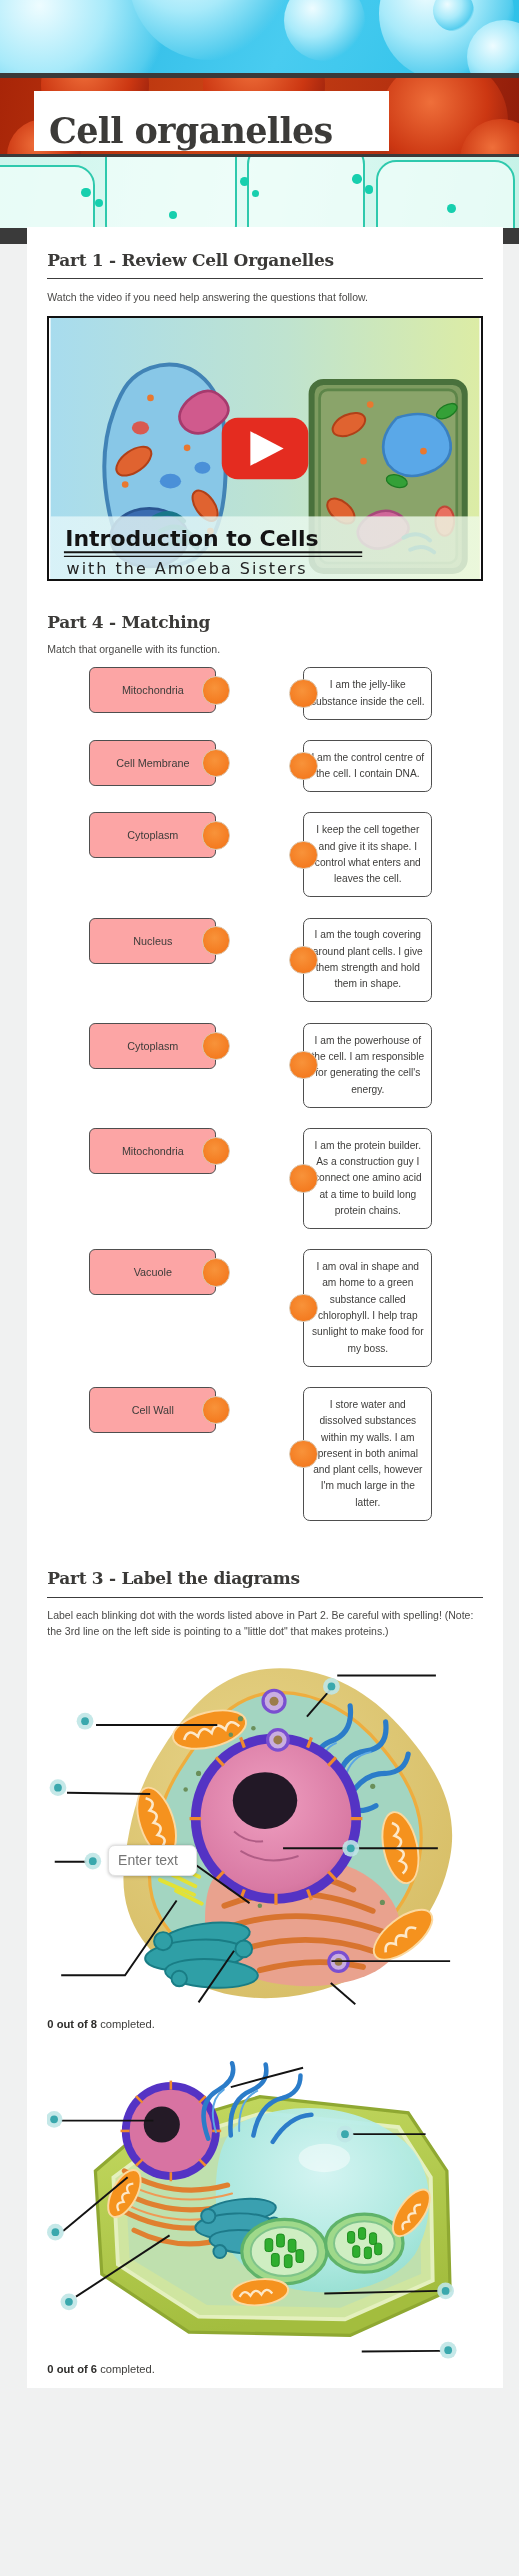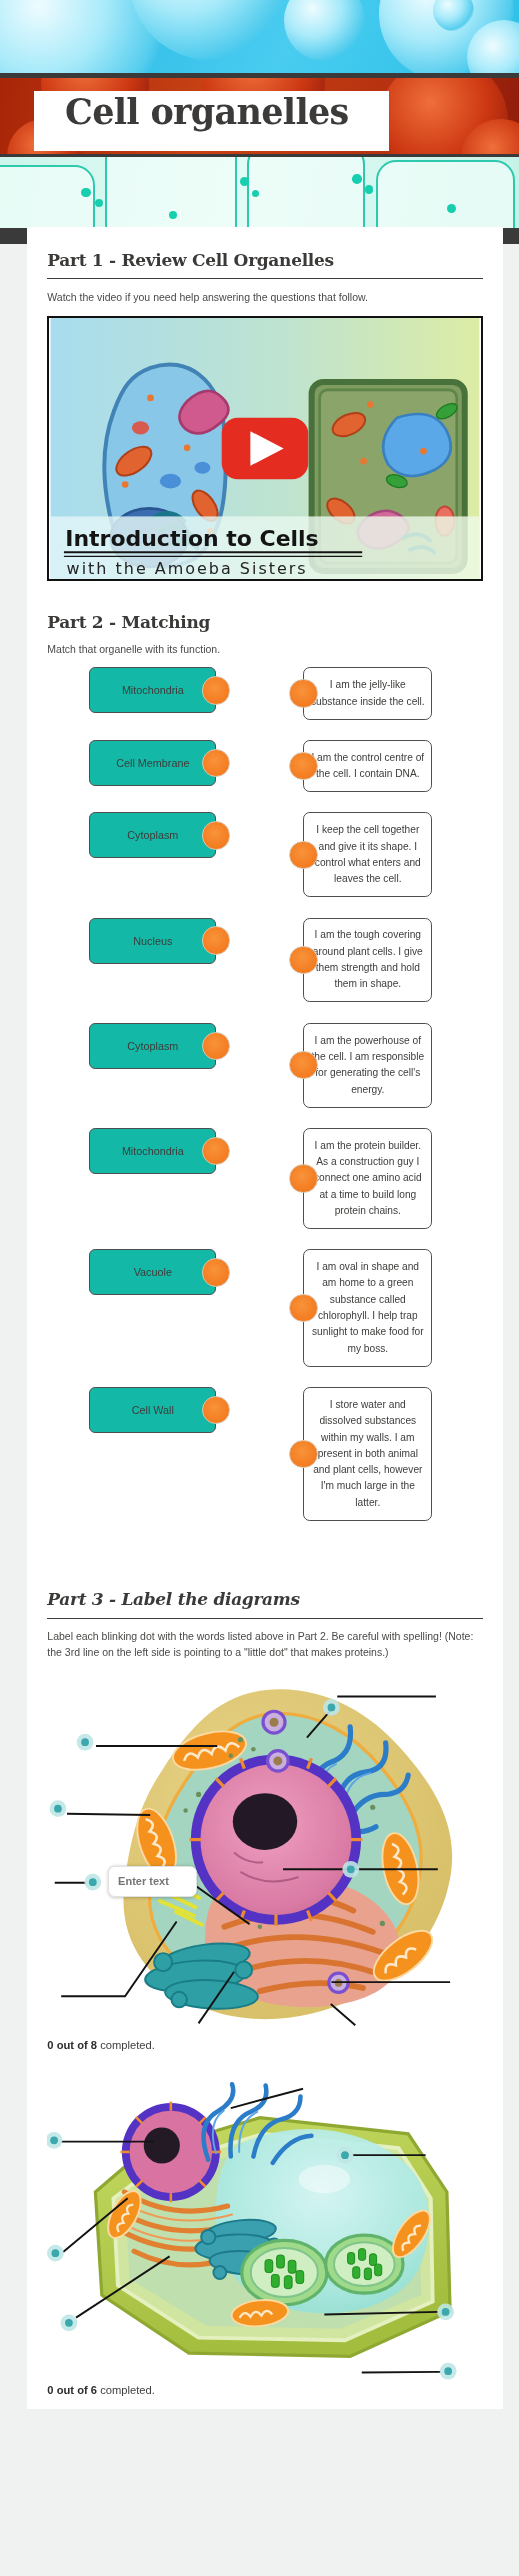--- a/index.html
+++ b/index.html
@@ -18,57 +18,57 @@
   .band-teal { height:71px; background:linear-gradient(100deg,#cdf5ec,#e2fbf5 45%,#c5f2e7); }
   .band-dark-base { width:520px; height:16.2px; background:#3a3a3a; }
   .bcell { position:absolute; border-radius:50%;
     background:radial-gradient(circle at 35% 35%, #eefcff 0%, #a8eafa 38%, #55cdee 68%, rgba(60,200,238,0) 74%); }
   .rcell { position:absolute; border-radius:50%;
     background:radial-gradient(circle at 40% 35%, #ef6f3a 0%, #cc3712 50%, #7c150a 95%, rgba(124,21,10,0) 100%);
     filter:blur(0.7px); }
   .pcell { position:absolute; border:2px solid #2ec9ad; background:rgba(240,253,249,.75); border-radius:20.3px; }
   .tdot { position:absolute; border-radius:50%; background:#17cfae; }
   .title-box { position:absolute; left:34px; top:13.5px; width:355px; height:60px;
-    background:#ffffff; display:flex; align-items:flex-start; padding-left:31px; z-index:5; }
+    background:#ffffff; display:flex; align-items:flex-end; padding-left:15px; z-index:5; }
   .title-box h1 { font-family:"DejaVu Serif", serif; font-weight:900; font-size:35px;
     letter-spacing:-0.7px; color:#3c3b39; }
   
   .card { position:relative; margin:-17.6px 16.2px 0 27px; width:476px;
     background:#ffffff; padding:23px 20.3px 12.2px 20.3px; z-index:6; }
   h2.section { font-family:"DejaVu Serif", serif; font-weight:900; font-size:17px;
     color:#3b3a38; letter-spacing:-0.3px; }
   hr.rule { border:none; border-top:1.4px solid #3c3c3c; margin-top:8.8px; }
   p.instr { margin-top:10.2px; font-size:10.5px; line-height:1.5; color:#4a4947; }
   
   .video-wrap { margin-top:10.8px; width:436px; height:265px; border:2px solid #111;
     position:relative; cursor:pointer; }
   .video-wrap svg { display:block; width:100%; height:100%; }
   
   .match-rows { margin-top:9.5px; }
   .match-row { display:flex; align-items:flex-start; margin-bottom:20.3px; }
   .term-box { position:relative; margin-left:42px; width:127px; min-height:46px;
     border:1px solid #4e4e4e; border-radius:6.1px; display:flex; align-items:center;
-    justify-content:center; font-size:10.8px; color:#3d3c3a; background:#14b8a6; }
+    justify-content:center; font-size:10.8px; color:#3d3c3a; background:#fca5a5; }
   .def-box { position:relative; margin-left:87px; width:129px;
     border:1px solid #4e4e4e; border-radius:6.8px; padding:8.8px 5.4px;
     font-size:10.2px; line-height:1.6; color:#3d3c3a; text-align:center; background:#fff; }
   .odot { position:absolute; width:28.4px; height:28.4px; border-radius:50%;
     background:radial-gradient(circle at 45% 40%, #f8933a, #f47b20 70%);
     border:1.4px solid #dcc6ad; cursor:pointer; z-index:2; }
   .term-box .odot { right:-15px; top:50%; margin-top:-14.2px; }
   .def-box .odot { left:-15px; top:50%; margin-top:-14.2px; }
   
   .diagram { position:relative; width:436px; }
   .diagram svg { display:block; width:100%; height:100%; }
   .enter-box { position:absolute; left:61px; top:196px; width:89px; height:31px;
     background:#fff; border:0.7px solid #e2e2e2; border-radius:6.8px;
     box-shadow:0 0.7px 3.4px rgba(0,0,0,.22); display:flex; align-items:center; z-index:3; }
-  .enter-box input { border:none; outline:none; width:100%; font-size:11px;
+  .enter-box input { border:none; outline:none; width:100%; font-size:14px;
     color:#9a9a9a; padding-left:8.8px; background:transparent;
-    font-family:"Liberation Sans", sans-serif;font-weight:bold; }
+    font-family:"Liberation Sans", sans-serif; }
   .progress { margin-top:4.1px; font-size:11.2px; color:#3f3e3c; }
   .progress b { font-weight:bold; color:#2e2d2b; }
   .lbl-line { stroke:#131313; stroke-width:3; fill:none; }
 </style>
 </head>
 <body>
 
 <div class="band band-blue">
   <div class="bcell" style="left:-27px; top:-61px; width:190px; height:190px;"></div>
   <div class="bcell" style="left:129px; top:-102px; width:162px; height:162px;"></div>
@@ -160,21 +160,21 @@
       </g>
 
       <rect x="0" y="298" width="644" height="94" fill="url(#overlay)"></rect>
       <text x="22" y="342" font-family="DejaVu Sans, sans-serif" font-size="33" font-weight="bold" fill="#141414">Introduction to Cells</text>
       <line x1="20" y1="352" x2="468" y2="352" stroke="#141414" stroke-width="3"></line>
       <line x1="20" y1="358" x2="468" y2="358" stroke="#141414" stroke-width="2"></line>
       <text x="24" y="384" font-family="DejaVu Sans, sans-serif" font-size="24" fill="#232323" letter-spacing="3">with the Amoeba Sisters</text>
     </svg>
   </div>
 
-  <h2 class="section" style="margin-top:31px;">Part 2 - Matching</h2>
+  <h2 class="section" style="margin-top:31px;">Part 4 - Matching</h2>
   <p class="instr" style="margin-top:10px;">Match that organelle with its function.</p>
 
   <div class="match-rows">
     <div class="match-row">
       <div class="term-box">
         <span>Mitochondria</span>
         <span class="odot"></span>
       </div>
       <div class="def-box">
         <span class="odot"></span>
@@ -246,21 +246,21 @@
         <span>Cell Wall</span>
         <span class="odot"></span>
       </div>
       <div class="def-box">
         <span class="odot"></span>
         <span>I store water and dissolved substances within my walls. I am present in both animal and plant cells, however I'm much large in the latter.</span>
       </div>
     </div>
   </div>
 
-  <h2 class="section" style="margin-top:68px;font-style:italic;">Part 3 - Label the diagrams</h2>
+  <h2 class="section" style="margin-top:47px;">Part 3 - Label the diagrams</h2>
   <hr class="rule">
   <p class="instr">Label each blinking dot with the words listed above in Part 2. Be careful with spelling! (Note: the 3rd line on the left side is pointing to a "little dot" that makes proteins.)</p>
 
   <div class="diagram" style="margin-top:9.5px; height:365px;">
     <svg viewBox="0 0 676 540">
       <defs>
         <radialGradient id="nucg" cx="0.45" cy="0.4" r="0.8">
           <stop offset="0" stop-color="#ef9fc0"></stop>
             <stop offset="0.7" stop-color="#d97aa4"></stop>
             <stop offset="1" stop-color="#c06089"></stop>

